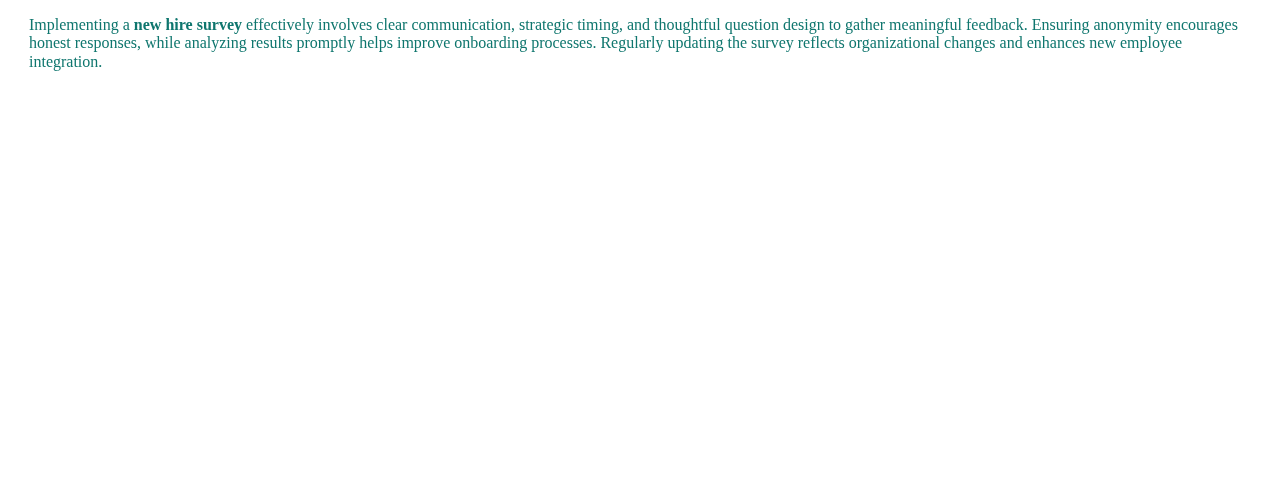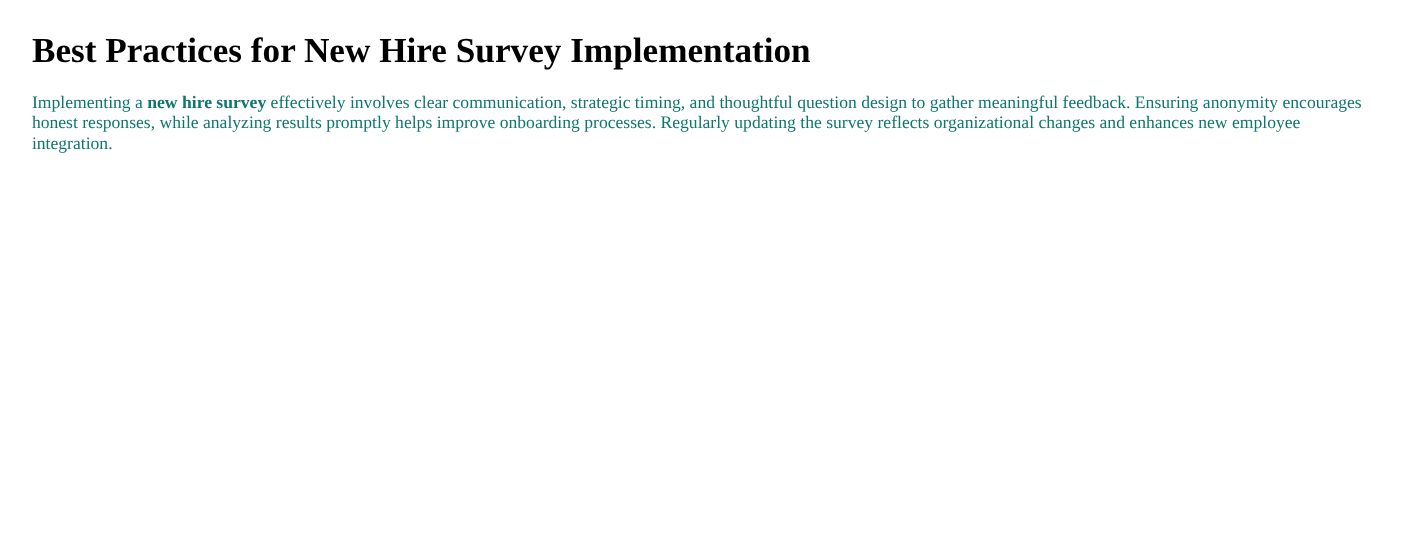--- a/index.html
+++ b/index.html
@@ -36,15 +36,14 @@
     max-width: 1220px;
   }
   p.intro-paragraph strong {
     font-weight: bold;
   }
 </style>
 </head>
 <body>
 
 <main class="document">
-  <h1 class="page-title">Best Practices for New Hire Survey Implementation</h1>
   <p class="intro-paragraph"><span>Implementing a </span><strong>new hire survey</strong><span> effectively involves clear communication, strategic timing, and thoughtful question design to gather meaningful feedback. Ensuring anonymity encourages honest responses, while analyzing results promptly helps improve onboarding processes. Regularly updating the survey reflects organizational changes and enhances new employee integration.</span></p>
 </main>
 
 </body></html>

